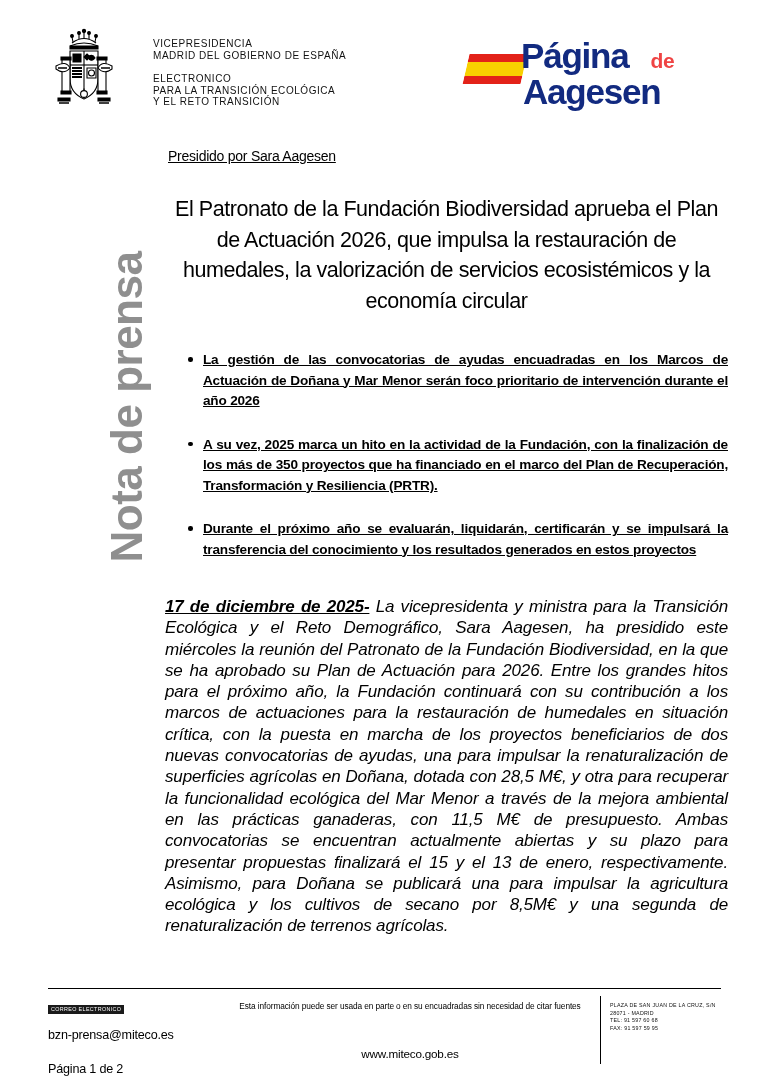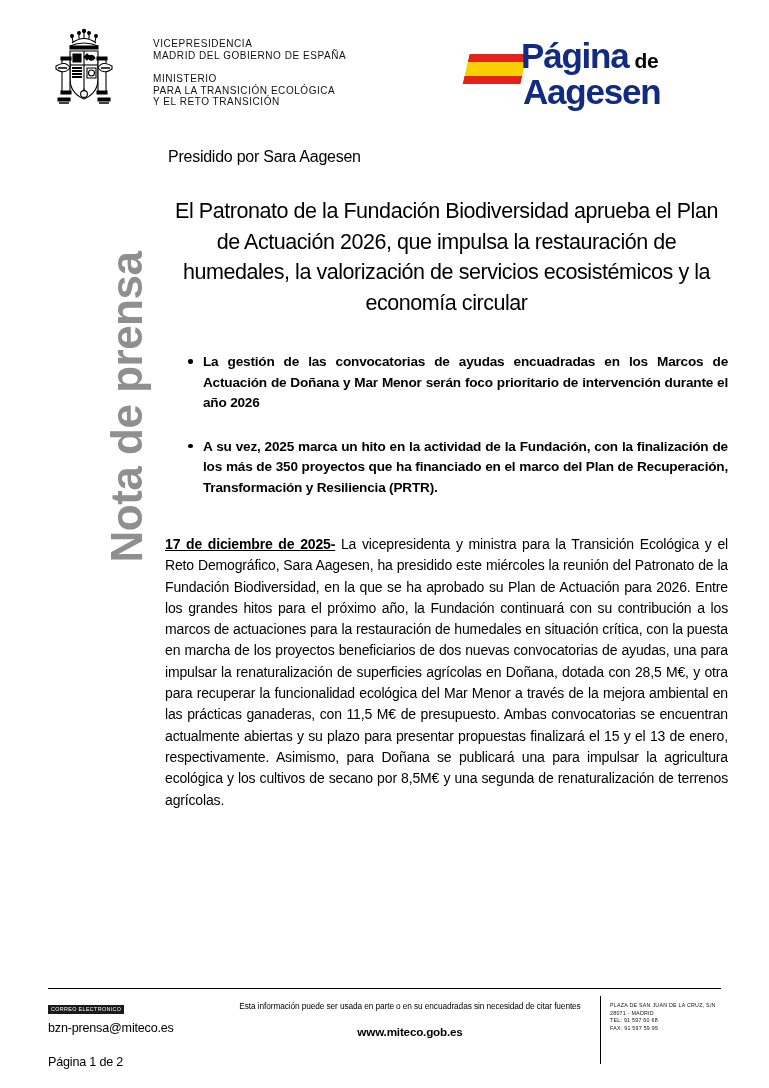--- a/index.html
+++ b/index.html
@@ -63,23 +63,23 @@
     font-size: 35px;
     font-weight: bold;
     color: #122a80;
     letter-spacing: -1.2px;
     line-height: 35px;
     vertical-align: baseline;
   }
   .logo-de {
     font-size: 21px;
     font-weight: bold;
-    color: #000000;
+    color: #ef4444;
     letter-spacing: -0.3px;
-    margin-left: 6px;
+    margin-left: 22px;
   }
 
   
   #sidebar-vertical-title {
     position: absolute;
     left: -73px;
     top: 382px;
     width: 400px;
     transform: rotate(-90deg);
     transform-origin: center center;
@@ -93,22 +93,23 @@
 
   
   #content {
     position: absolute;
     left: 165px;
     top: 148px;
     width: 563px;
   }
 
   #subtitle-presided {
-    font-size: 16px;
+    font-size: 14px;
     font-weight: normal;
+    text-decoration: underline;
     letter-spacing: -0.25px;
     margin: 0 0 0 3px;
   }
 
   #headline {
     margin: 30px 0 0 0;
     font-size: 21.5px;
     font-weight: normal;
     line-height: 30.5px;
     text-align: center;
@@ -123,37 +124,39 @@
   }
   #bullets li {
     position: relative;
     margin: 0 0 23px 0;
     padding-left: 38px;
     font-size: 13.6px;
     font-weight: bold;
     line-height: 20.5px;
     text-align: justify;
     letter-spacing: -0.2px;
+    text-decoration: underline;
   }
   #bullets li:last-child { margin-bottom: 0; }
   #bullets li .bullet-dot {
     position: absolute;
     left: 23px;
     top: 7px;
     width: 4.5px; height: 4.5px;
     background: #000;
     border-radius: 50%;
   }
 
   #body-copy {
     margin: 36px 0 0 0;
-    font-size: 14px;
+    font-size: 17px;
     line-height: 21.3px;
     text-align: justify;
     letter-spacing: -0.15px;
+    font-style: italic;
   }
   #body-copy .lede {
     font-weight: bold;
     text-decoration: underline;
   }
 
   
   #footer {
     position: absolute;
     left: 0; right: 0;
@@ -176,44 +179,44 @@
     display: inline-block;
     background: #1a1a1a;
     color: #ffffff;
     font-size: 5.4px;
     letter-spacing: 0.35px;
     padding: 1.5px 3px 1.5px 3px;
     line-height: 6px;
   }
   #email-value {
     font-size: 12.6px;
-    margin-top: 6px;
+    margin-top: 13px;
     letter-spacing: -0.2px;
   }
   #page-number {
     margin-top: 20px;
     font-size: 12.6px;
     letter-spacing: -0.2px;
   }
 
   #footer-center {
     position: absolute;
     left: 225px; top: 12px;
     width: 370px;
     text-align: center;
   }
   #footer-disclaimer {
     font-size: 8.3px;
     line-height: 13px;
     letter-spacing: -0.1px;
   }
   #footer-web {
-    margin-top: 12px;
+    margin-top: 34px;
     font-size: 11.7px;
-    font-weight: bold;
+    font-weight: normal;
     letter-spacing: -0.2px;
   }
 
   #footer-divider {
     position: absolute;
     left: 600px; top: 8px;
     width: 1px; height: 68px;
     background: #000;
   }
   #footer-right {
@@ -277,21 +280,21 @@
     </svg>
   </div>
 
   <div id="ministry-block">
     <div class="grp">
       <div>VICEPRESIDENCIA</div>
       <div>MADRID DEL GOBIERNO DE ESPAÑA</div>
     </div>
     <div class="gap"></div>
     <div class="grp">
-      <div>MINISTERIO</div>
+      <div>ELECTRONICO</div>
       <div>PARA LA TRANSICIÓN ECOLÓGICA</div>
       <div>Y EL RETO TRANSICIÓN</div>
     </div>
   </div>
 
   <div id="logo-accion">
     <div id="logo-flag">
       <div class="stripe s-red-top"></div>
       <div class="stripe s-yellow"></div>
       <div class="stripe s-red-bot"></div>
@@ -315,20 +318,24 @@
 
   <ul id="bullets">
     <li>
       <span class="bullet-dot"></span>
       <span>La gestión de las convocatorias de ayudas encuadradas en los Marcos de Actuación de Doñana y Mar Menor serán foco prioritario de intervención durante el año 2026</span>
     </li>
     <li>
       <span class="bullet-dot"></span>
       <span>A su vez, 2025 marca un hito en la actividad de la Fundación, con la finalización de los más de 350 proyectos que ha financiado en el marco del Plan de Recuperación, Transformación y Resiliencia (PRTR).</span>
     </li>
+    <li>
+      <span class="bullet-dot"></span>
+      <span>Durante el próximo año se evaluarán, liquidarán, certificarán y se impulsará la transferencia del conocimiento y los resultados generados en estos proyectos</span>
+    </li>
   </ul>
 
   <p id="body-copy"><span class="lede">17 de diciembre de 2025-</span><span> La vicepresidenta y ministra para la Transición Ecológica y el Reto Demográfico, Sara Aagesen, ha presidido este miércoles la reunión del Patronato de la Fundación Biodiversidad, en la que se ha aprobado su Plan de Actuación para 2026. Entre los grandes hitos para el próximo año, la Fundación continuará con su contribución a los marcos de actuaciones para la restauración de humedales en situación crítica, con la puesta en marcha de los proyectos beneficiarios de dos nuevas convocatorias de ayudas, una para impulsar la renaturalización de superficies agrícolas en Doñana, dotada con 28,5 M€, y otra para recuperar la funcionalidad ecológica del Mar Menor a través de la mejora ambiental en las prácticas ganaderas, con 11,5 M€ de presupuesto. Ambas convocatorias se encuentran actualmente abiertas y su plazo para presentar propuestas finalizará el 15 y el 13 de enero, respectivamente. Asimismo, para Doñana se publicará una para impulsar la agricultura ecológica y los cultivos de secano por 8,5M€ y una segunda de renaturalización de terrenos agrícolas.</span></p>
 </div>
 
 <div id="footer">
   <div id="footer-rule"></div>
 
   <div id="footer-left">
     <div id="email-tag">CORREO ELECTRONICO</div>

